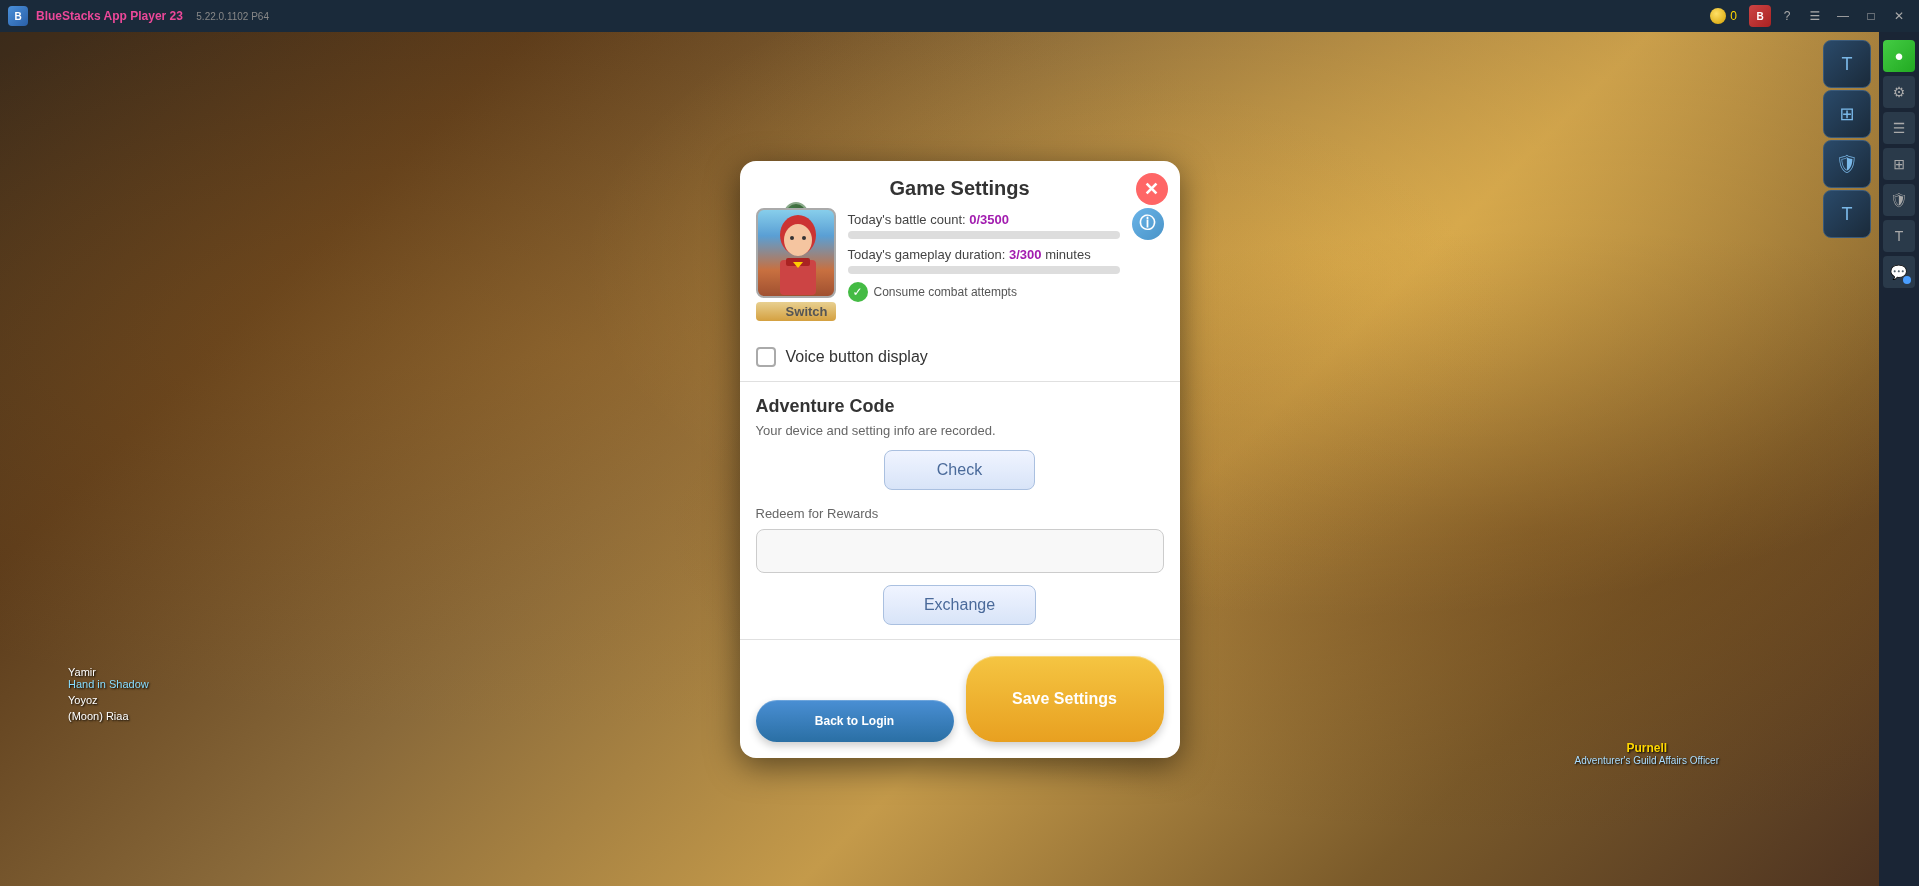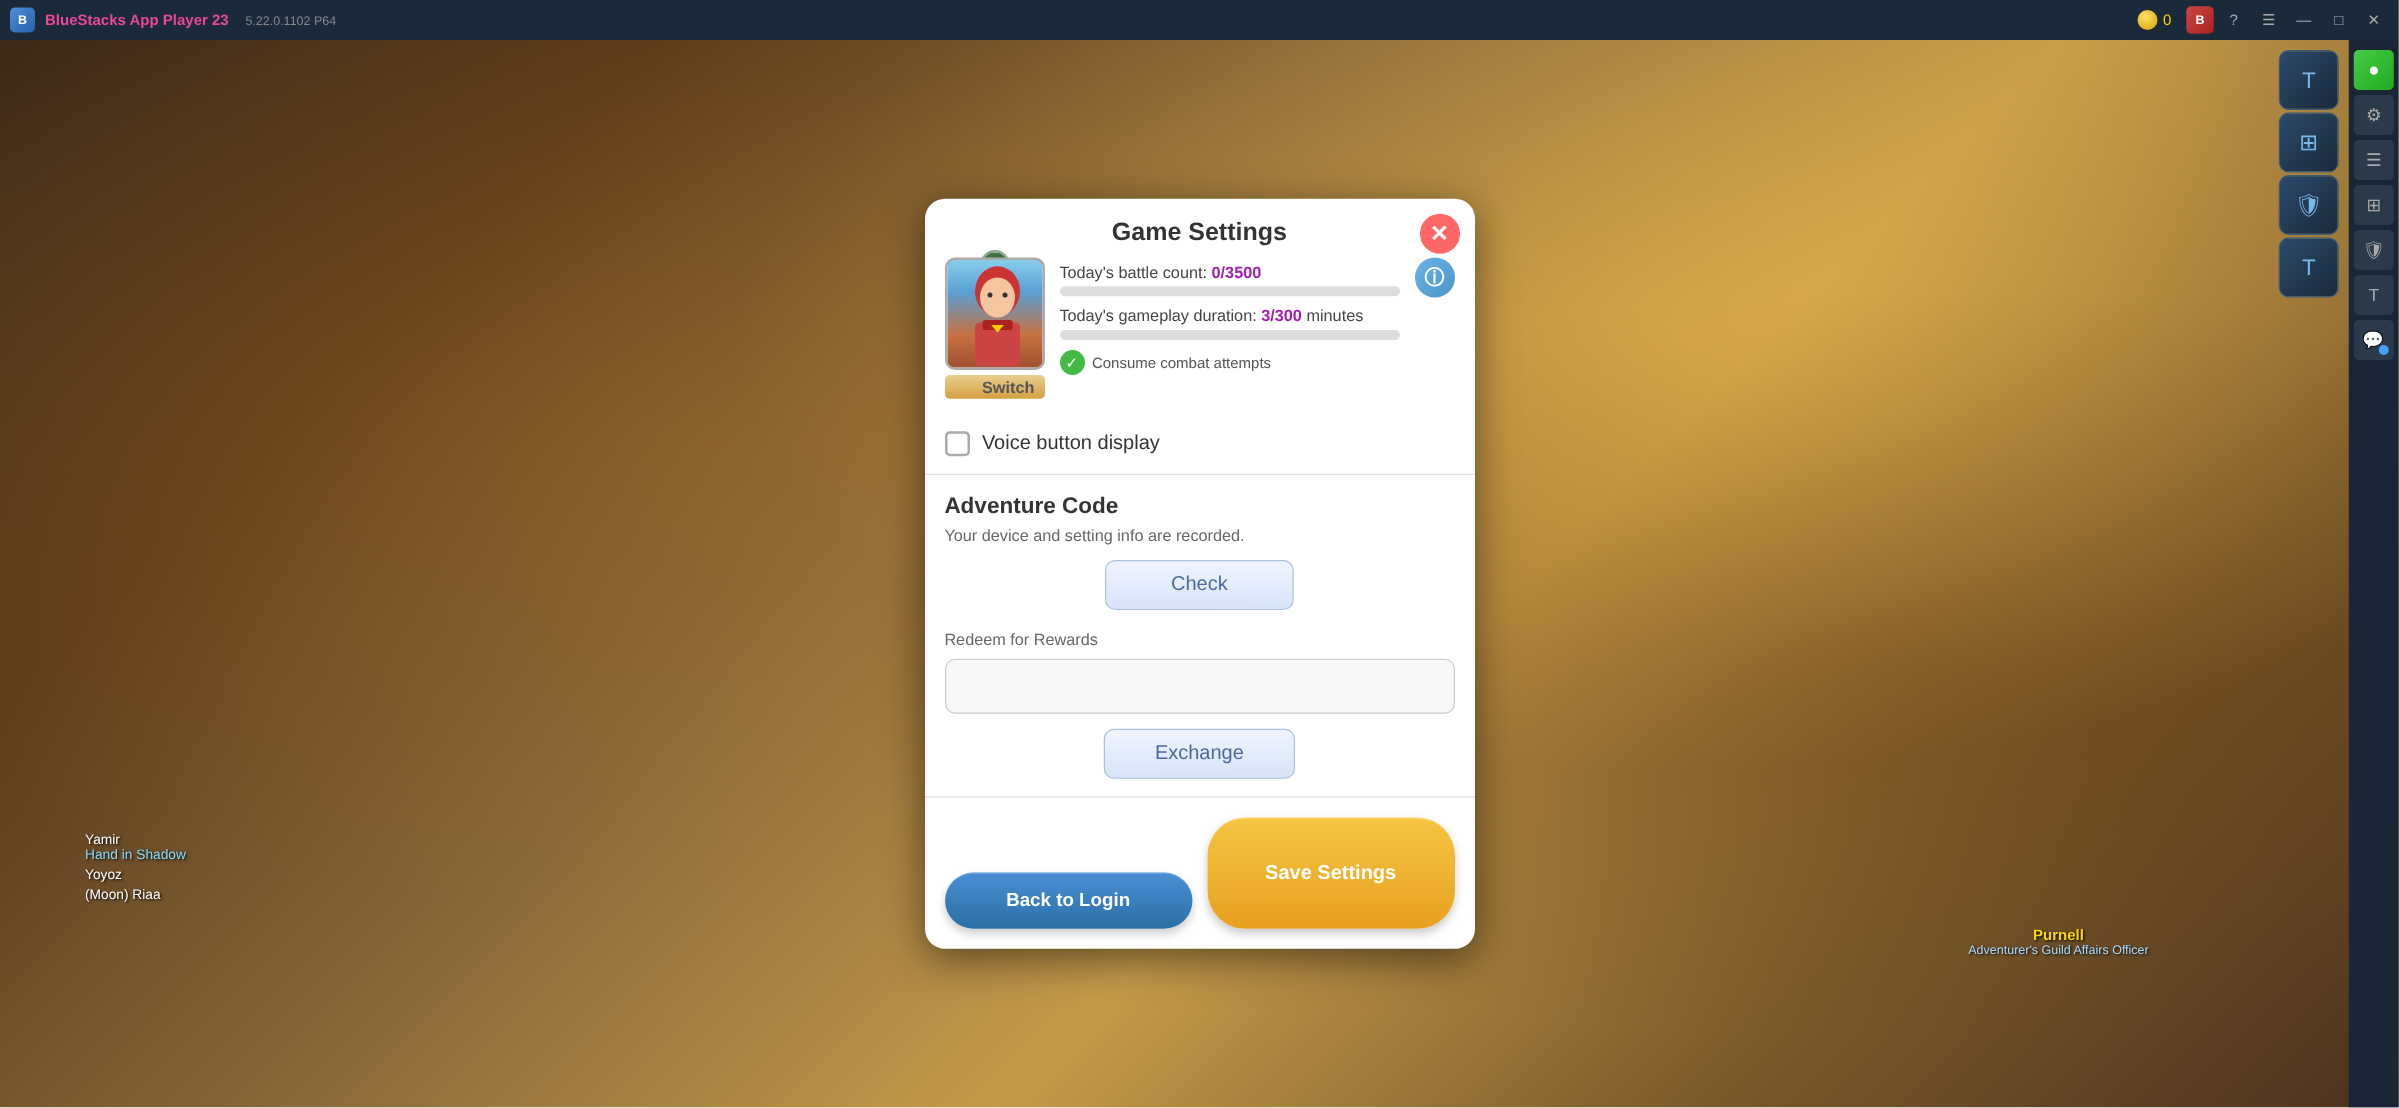--- a/index.html
+++ b/index.html
@@ -444,21 +444,21 @@
       border-top: 1px solid #e0e0e0;
     }
 
     .btn-back-login {
       flex: 1;
       padding: 14px;
       border-radius: 30px;
       background: linear-gradient(180deg, #4a8fd4, #2a6fa4);
       border: none;
       color: white;
-      font-size: 15px;
+      font-size: 12px;
       font-weight: bold;
       cursor: pointer;
       box-shadow: 0 4px 8px rgba(0,0,0,0.2), inset 0 1px 0 rgba(255,255,255,0.2);
       margin-top: 44px;
     }
 
     .btn-save-settings {
       flex: 1;
       padding: 14px;
       border-radius: 30px;

